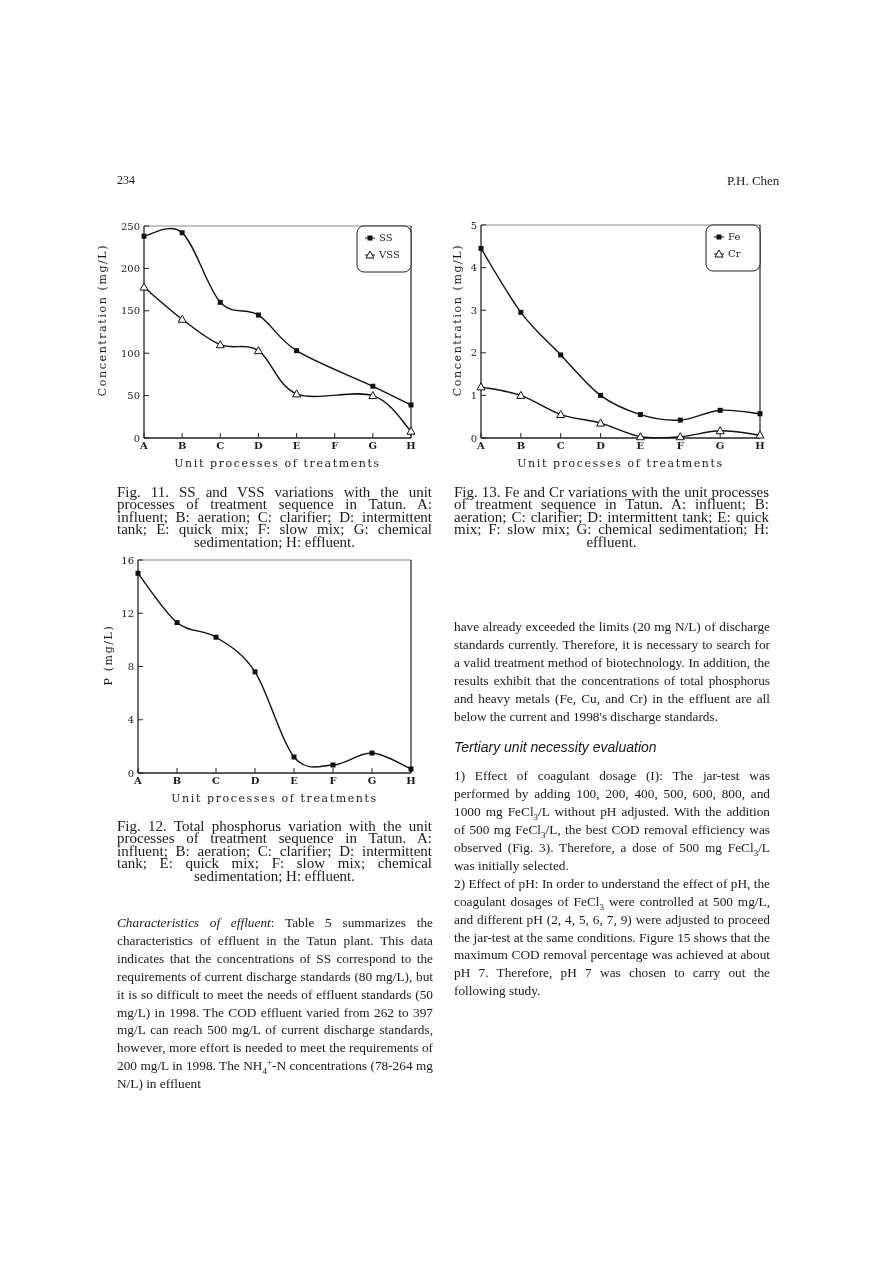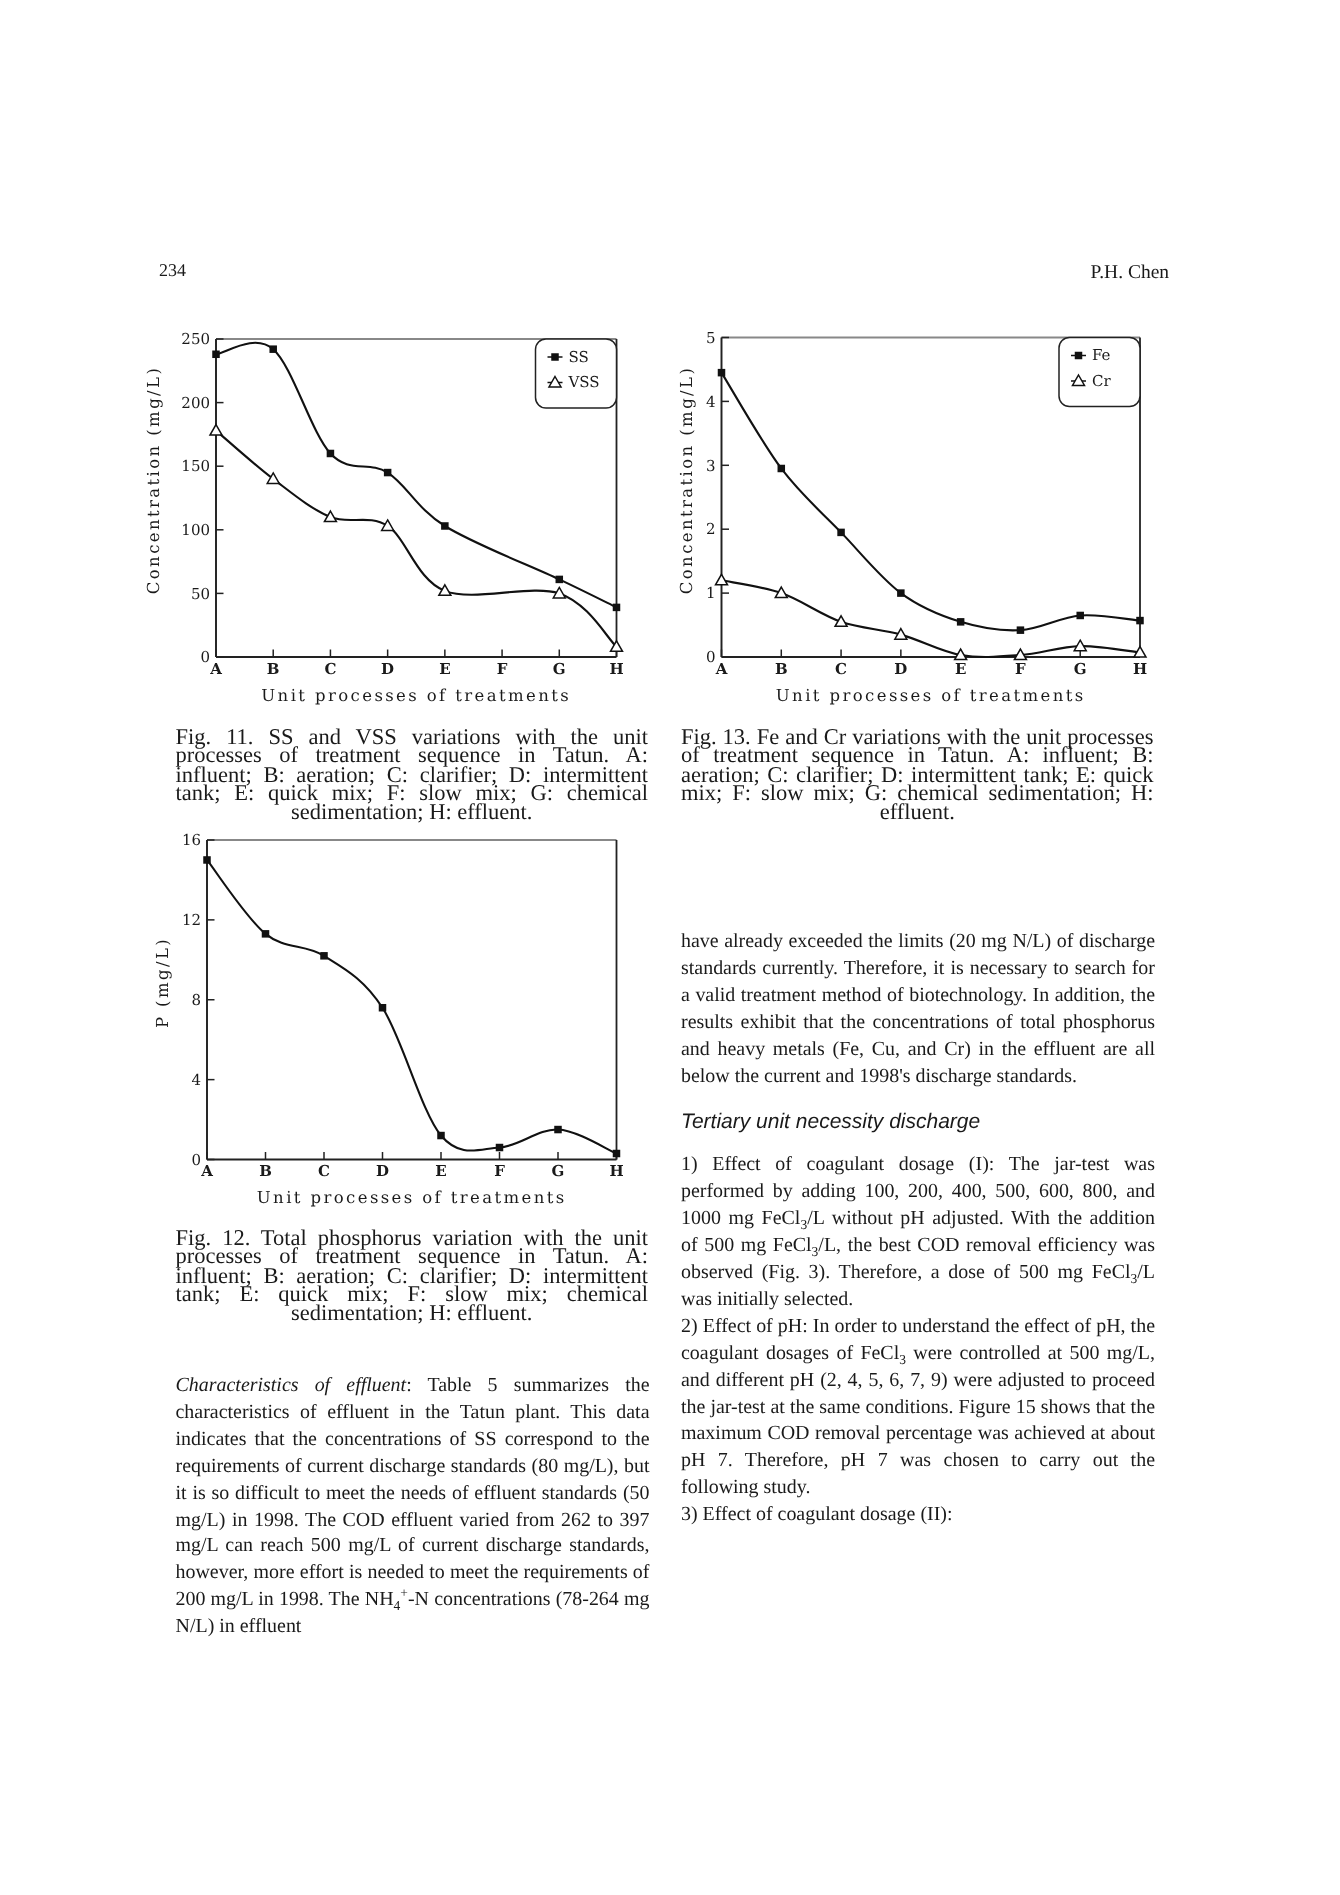--- a/index.html
+++ b/index.html
@@ -1,19 +1,19 @@
 <!DOCTYPE html>
 <html><head>
 <meta charset="utf-8">
 <style>
   html, body { margin:0; padding:0; background:#ffffff; }
   body { width:893px; height:1263px; position:relative; overflow:hidden;
          font-family:"Liberation Serif", serif; color:#1a1a1a; }
   .abs { position:absolute; }
-  .page-num { left:106px; top:173px; font-size:12px; }
+  .page-num { left:117px; top:173px; font-size:12px; }
   .running-head { left:727px; top:173px; font-size:13px; }
   svg.fig { position:absolute; overflow:visible; }
   svg text { font-family:"DejaVu Serif", serif; fill:#1a1a1a; }
   .tick { font-size:10px; }
   .axlabel { font-size:11px; letter-spacing:1.6px; }
   .leg { font-size:10px; }
   .caption { font-size:15px; line-height:12.4px; text-align:justify; text-align-last:center; }
   .body-text { font-size:13.3px; line-height:17.9px; text-align:justify; }
   .body-text p { margin:0; }
   .sec-head { font-family:"Liberation Sans", sans-serif; font-style:italic; font-size:14px; }
@@ -194,17 +194,16 @@
     <rect x="308.5" y="221.50625" width="5" height="5" fill="#111"></rect>
   </svg>
 <div class="abs caption" style="left:117px; top:820px; width:315px;font-family:Liberation Serif, serif;">Fig. 12. Total phosphorus variation with the unit processes of treatment sequence in Tatun. A: influent; B: aeration; C: clarifier; D: intermittent tank; E: quick mix; F: slow mix; chemical sedimentation; H: effluent.</div>
 
 <div class="abs body-text" style="left:117px; top:914px; width:316px;">
   <p><span class="ital">Characteristics of effluent</span><span>: Table 5 summarizes the characteristics of effluent in the Tatun plant. This data indicates that the concentrations of SS correspond to the requirements of current discharge standards (80 mg/L), but it is so difficult to meet the needs of effluent standards (50 mg/L) in 1998. The COD effluent varied from 262 to 397 mg/L can reach 500 mg/L of current discharge standards, however, more effort is needed to meet the requirements of 200 mg/L in 1998. The NH</span><sub>4</sub><sup>+</sup><span>-N concentrations (78-264 mg N/L) in effluent</span></p>
 </div>
 
 <div class="abs body-text" style="left:454px; top:583px; width:316px;margin-top:35px;">
   <p>have already exceeded the limits (20 mg N/L) of discharge standards currently. Therefore, it is necessary to search for a valid treatment method of biotechnology. In addition, the results exhibit that the concentrations of total phosphorus and heavy metals (Fe, Cu, and Cr) in the effluent are all below the current and 1998's discharge standards.</p>
-  <div class="sec-head" style="margin-top:14px; margin-bottom:10px;">Tertiary unit necessity discharge</div>
+  <div class="sec-head" style="margin-top:14px; margin-bottom:10px;">Tertiary unit necessity evaluation</div>
   <p><span>1) Effect of coagulant dosage (I): The jar-test was performed by adding 100, 200, 400, 500, 600, 800, and 1000 mg FeCl</span><sub>3</sub><span>/L without pH adjusted. With the addition of 500 mg FeCl</span><sub>3</sub><span>/L, the best COD removal efficiency was observed (Fig. 3). Therefore, a dose of 500 mg FeCl</span><sub>3</sub><span>/L was initially selected.</span></p>
   <p><span>2) Effect of pH: In order to understand the effect of pH, the coagulant dosages of FeCl</span><sub>3</sub><span> were controlled at 500 mg/L, and different pH (2, 4, 5, 6, 7, 9) were adjusted to proceed the jar-test at the same conditions. Figure 15 shows that the maximum COD removal percentage was achieved at about pH 7. Therefore, pH 7 was chosen to carry out the following study.</span></p>
-  <p>3) Effect of coagulant dosage (II):</p>
 </div>
 
 </body></html>

